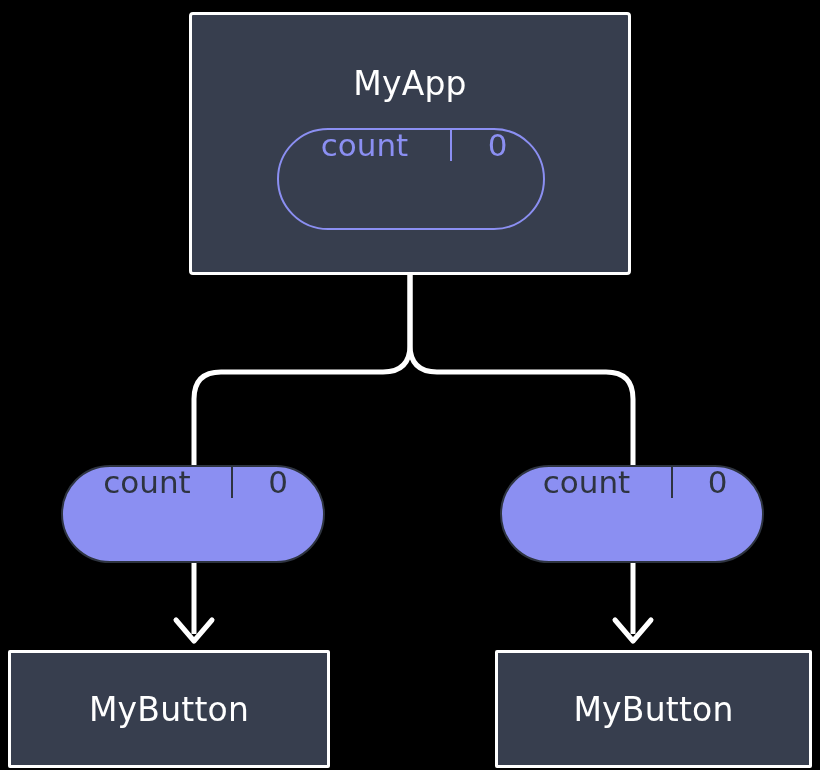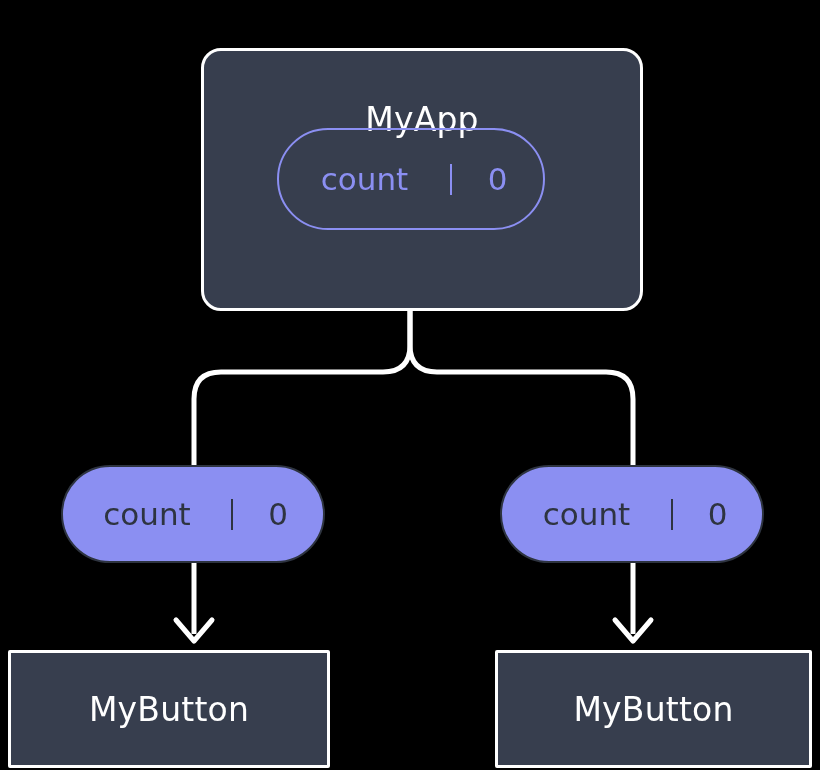--- a/index.html
+++ b/index.html
@@ -40,27 +40,26 @@
   }
   .component-title {
     color: #ffffff;
     font-size: 33px;
     line-height: 1;
     font-weight: 400;
     letter-spacing: 0.2px;
     white-space: nowrap;
   }
   #node-myapp {
-    left: 201px;
+    left: 189px;
     top: 12px;
     width: 442px;
     height: 263px;
-    border-radius: 20px;
+    border-radius: 4px;
     justify-content: flex-start;
-    margin-top: 36px;
   }
   #node-myapp .component-title {
     margin-top: 52px;
   }
   .leaf-node {
     justify-content: center;
   }
   #node-mybutton-left {
     left: 8px;
     top: 650px;
@@ -71,21 +70,21 @@
     left: 495px;
     top: 650px;
     width: 317px;
     height: 118px;
   }
   
   .state-pill {
     position: absolute;
     box-sizing: border-box;
     display: flex;
-    align-items: center;
+    align-items: flex-start;
     border-radius: 999px;
     overflow: hidden;
   }
   .pill-key, .pill-value {
     display: flex;
     align-items: center;
     justify-content: center;
     white-space: nowrap;
     line-height: 1;
   }

